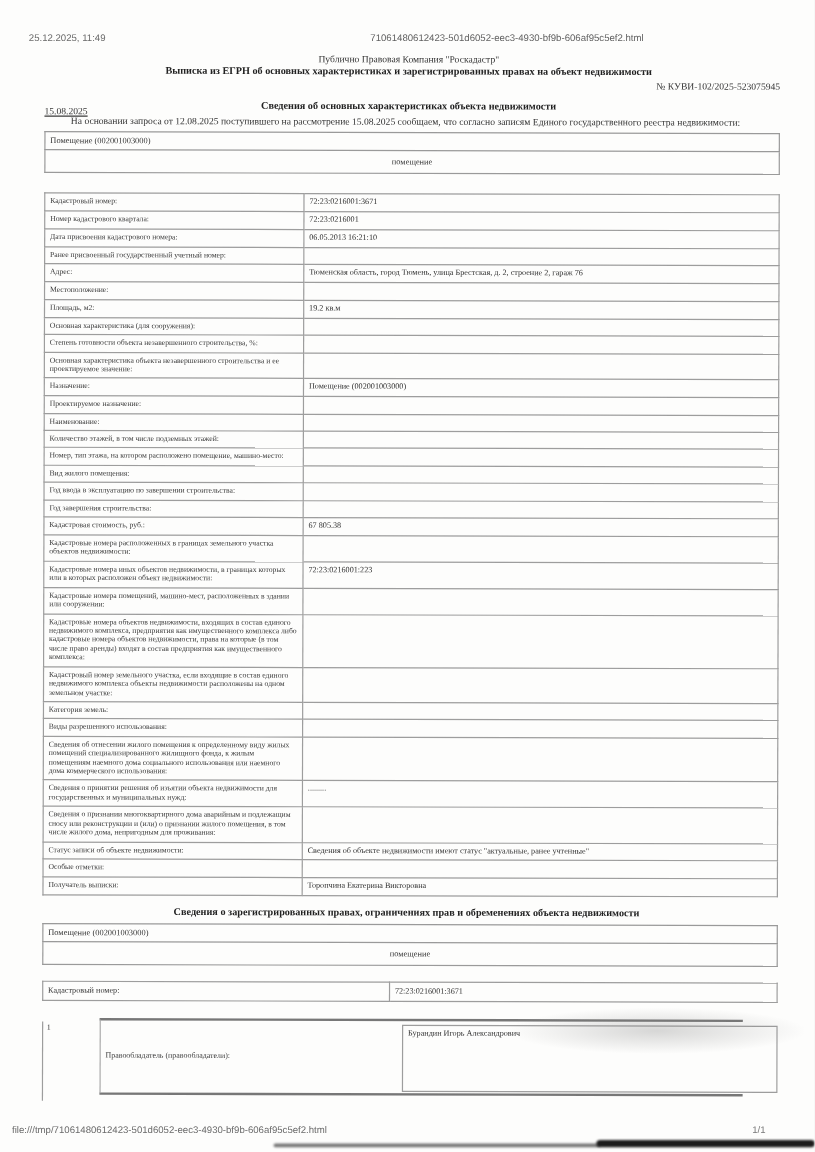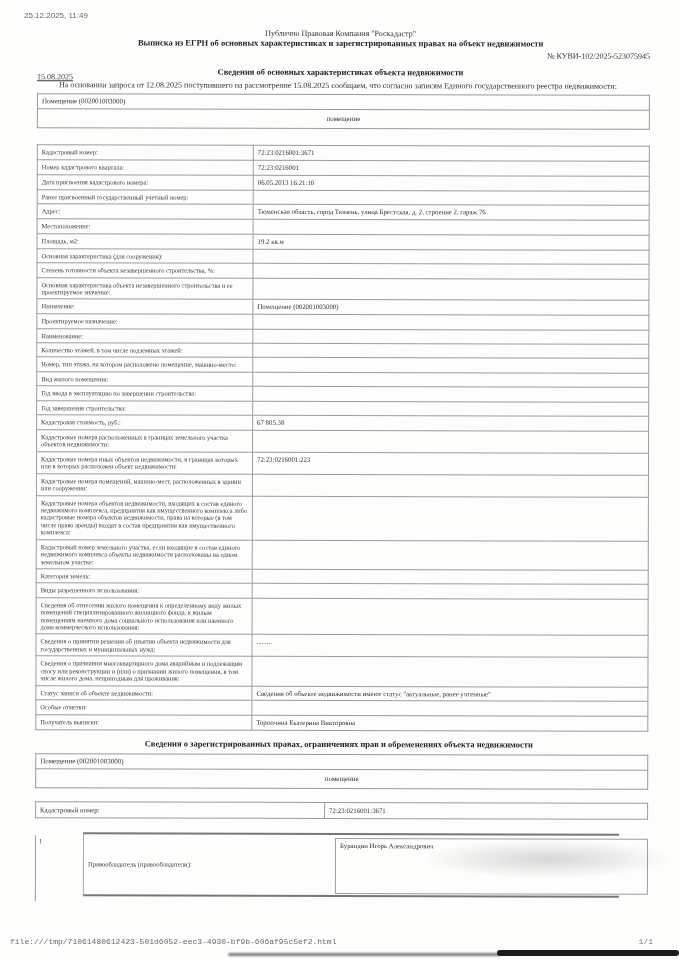--- a/index.html
+++ b/index.html
@@ -5,28 +5,28 @@
   * { margin:0; padding:0; box-sizing:border-box; }
   html,body { background:#e9e9e9; }
   .page {
     position:relative; width:679px; height:960px; background:#fdfdfc;
     font-family:"Liberation Serif", serif; color:#2e2e2e; overflow:hidden;
     margin:0 auto;
   }
   .sheet { transform:rotate(0.15deg); }
   
   .chrome-header {
-    display:flex; align-items:center; padding:11px 28px 0 24px;
+    display:flex; align-items:center; padding:27px 28px 0 24px;
     font-family:"Liberation Sans", sans-serif; font-size:8px; color:#6a6a6a;
   }
   .chrome-header .dt { width:170px; }
   .chrome-header .fn { flex:1; text-align:center; color:#5f5f5f; }
   .chrome-footer {
-    position:absolute; left:0; right:0; bottom:14px; display:flex;
-    padding:0 26px 0 10px; font-family:Liberation Mono, monospace;
+    position:absolute; left:0; right:15px; bottom:14px; display:flex;
+    padding:0 26px 0 10px; font-family:Liberation Sans, sans-serif;
     font-size:8px; color:#6a6a6a;
   }
   .chrome-footer .url { flex:1; }
   .chrome-footer .pg { color:#7a7a7a; }
   
   .company { text-align:center; font-size:8px; margin-top:9px; color:#333; }
   .doc-title { text-align:center; font-size:8.5px; font-weight:bold; color:#222; padding:0 40px; }
   .date-left { position:absolute; left:36px; top:44px; font-size:8px; color:#3a3a3a;text-decoration:underline; }
   .doc-number { text-align:right; font-size:8px; margin:3px 30px 0 0; color:#333; }
   .section-title { text-align:center; font-size:8.5px; font-weight:bold; margin-top:7px; color:#222; }
@@ -82,20 +82,21 @@
     background:#555; border-radius:2px; filter:blur(0.8px); opacity:0.8; pointer-events:none;
   }
 </style>
 </head>
 <body>
 
 <div class="page">
 
   <div class="chrome-header">
     <span class="dt">25.12.2025, 11:49</span>
+    <span class="fn">71061480612423-501d6052-eec3-4930-bf9b-606af95c5ef2.html</span>
   </div>
 
   <div class="sheet">
 
     <div class="company">Публично Правовая Компания "Роскадастр"</div>
     <div class="doc-title">Выписка из ЕГРН об основных характеристиках и зарегистрированных правах на объект недвижимости</div>
     <div class="date-left">15.08.2025</div>
     <div class="doc-number">№ КУВИ-102/2025-523075945</div>
 
     <div class="section-title">Сведения об основных характеристиках объекта недвижимости</div>

